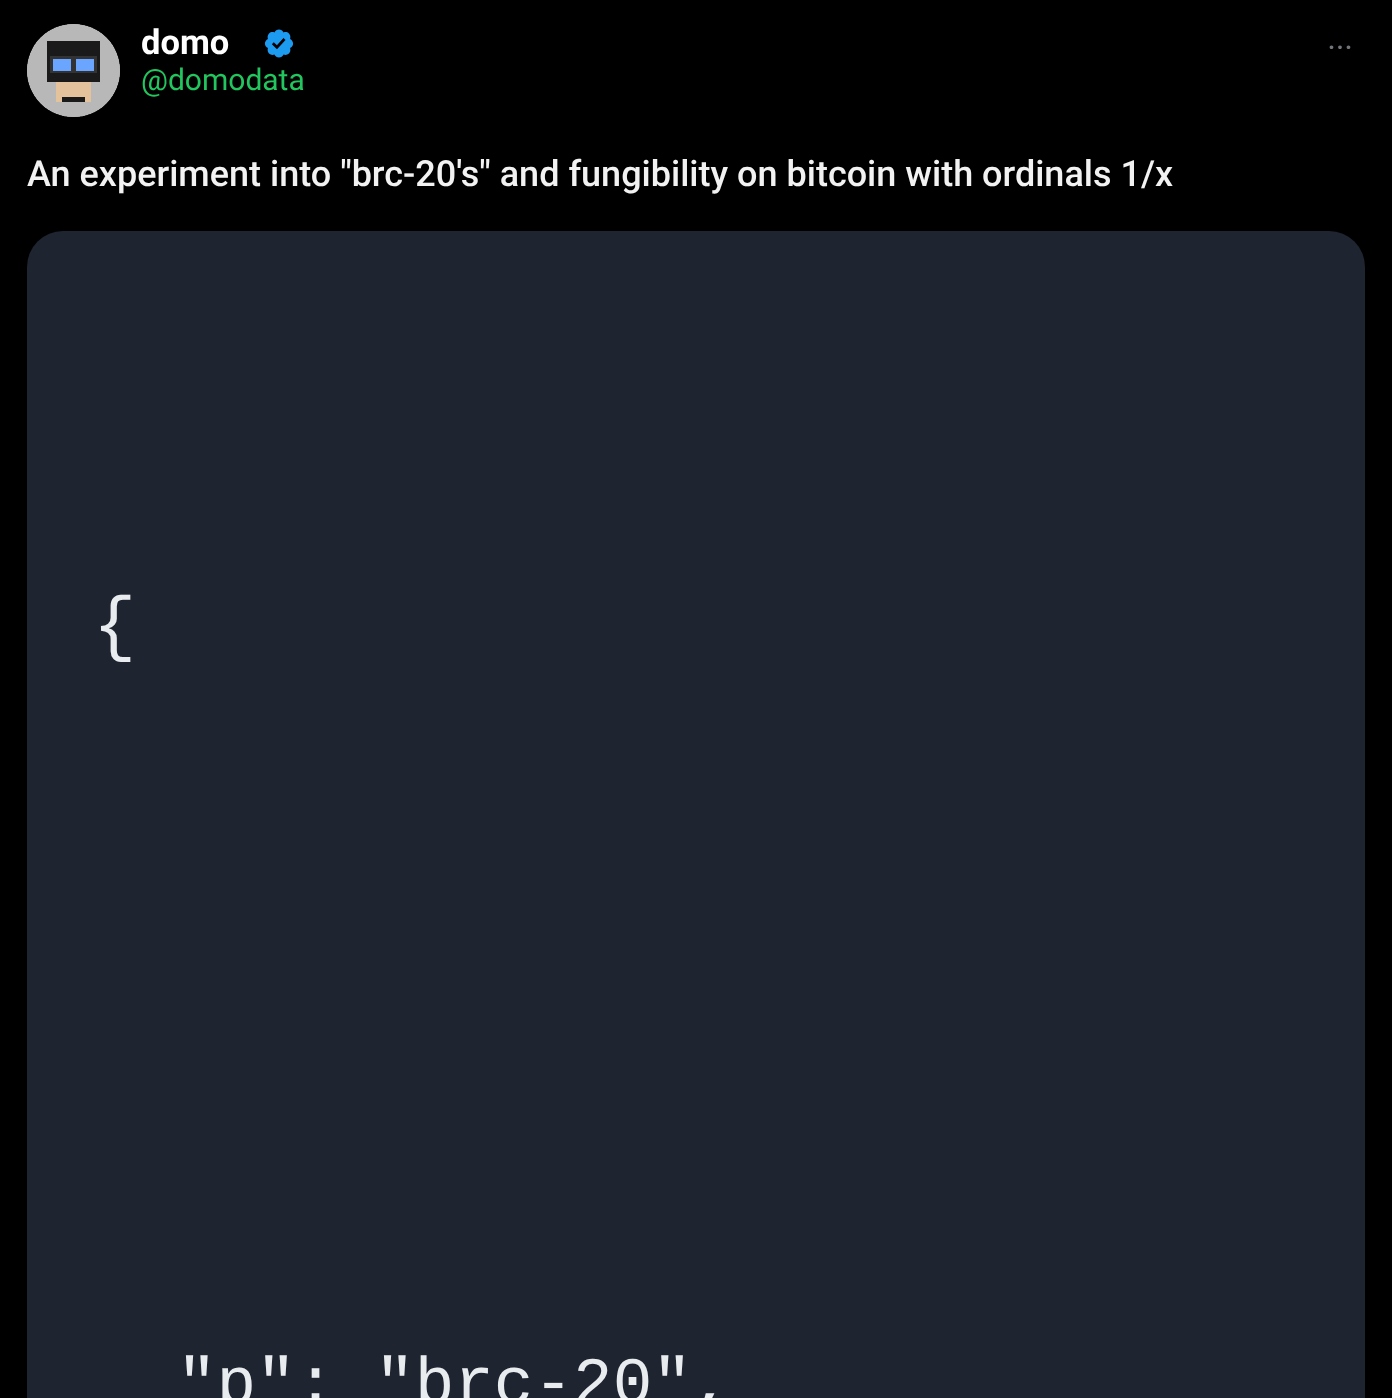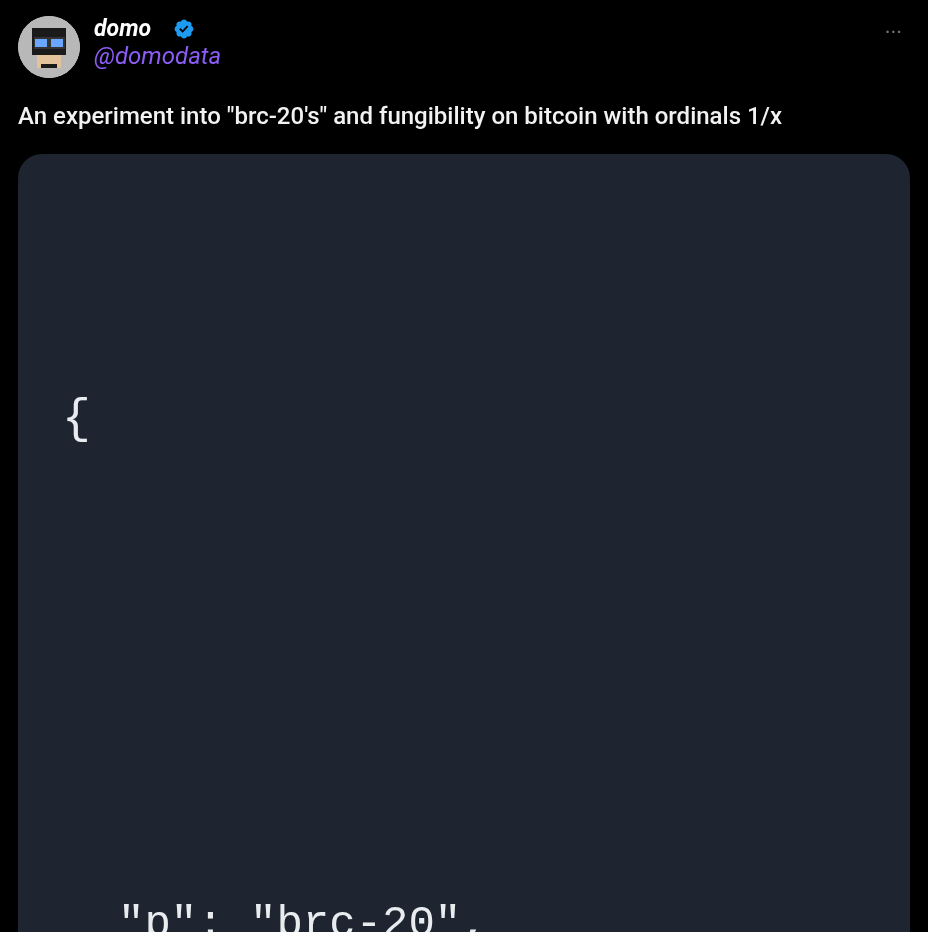--- a/index.html
+++ b/index.html
@@ -1,24 +1,24 @@
 <!DOCTYPE html>
 <html><head>
 <meta charset="utf-8">
 <style>
   html,body{margin:0;padding:0;background:#000;color:#e7e9ea;font-family:-apple-system,BlinkMacSystemFont,"Segoe UI",Roboto,Helvetica,Arial,sans-serif;width:928px;height:932px;overflow:hidden;}
   .tweet{padding:16px 18px;}
   .head{display:flex;align-items:flex-start;}
   .avatar{width:62px;height:62px;border-radius:50%;overflow:hidden;flex-shrink:0;}
   .avatar svg{display:block;width:100%;height:100%;}
   .who{margin-left:14px;display:flex;flex-direction:column;justify-content:center;}
-  .nameline{display:flex;align-items:center;gap:22px;font-style:italic;}
+  .nameline{display:flex;align-items:center;gap:22px;}
   .display-name{font-weight:700;font-size:23px;color:#fff;line-height:1.1;}
   .verified{width:22px;height:22px;color:#1d9bf0;display:flex;align-items:center;justify-content:center;}
-  .handle{font-size:24px;color:#8b5cf6;line-height:1.25;font-style:italic;}
+  .handle{font-size:20px;color:#22c55e;line-height:1.25;}
   .spacer{flex:1;}
   .more{color:#71767b;font-size:22px;padding:6px 8px;border-radius:50%;cursor:pointer;user-select:none;line-height:1;}
   .body-text{margin-top:22px;font-size:24px;line-height:1.35;font-weight:500;color:#f2f2f2;}
   .codecard{margin-top:22px;background:#1e2430;border-radius:24px;padding:60px 44px 64px 44px;}
   .code{font-family:ui-monospace,SFMono-Regular,Menlo,Consolas,"Liberation Mono",monospace;font-size:44px;line-height:1.95;color:#e9ecef;font-weight:500;white-space:pre;}
   .brace{font-size:48px;line-height:1.4;}
   .entry{padding-left:56px;}
 </style>
 </head>
 <body>

